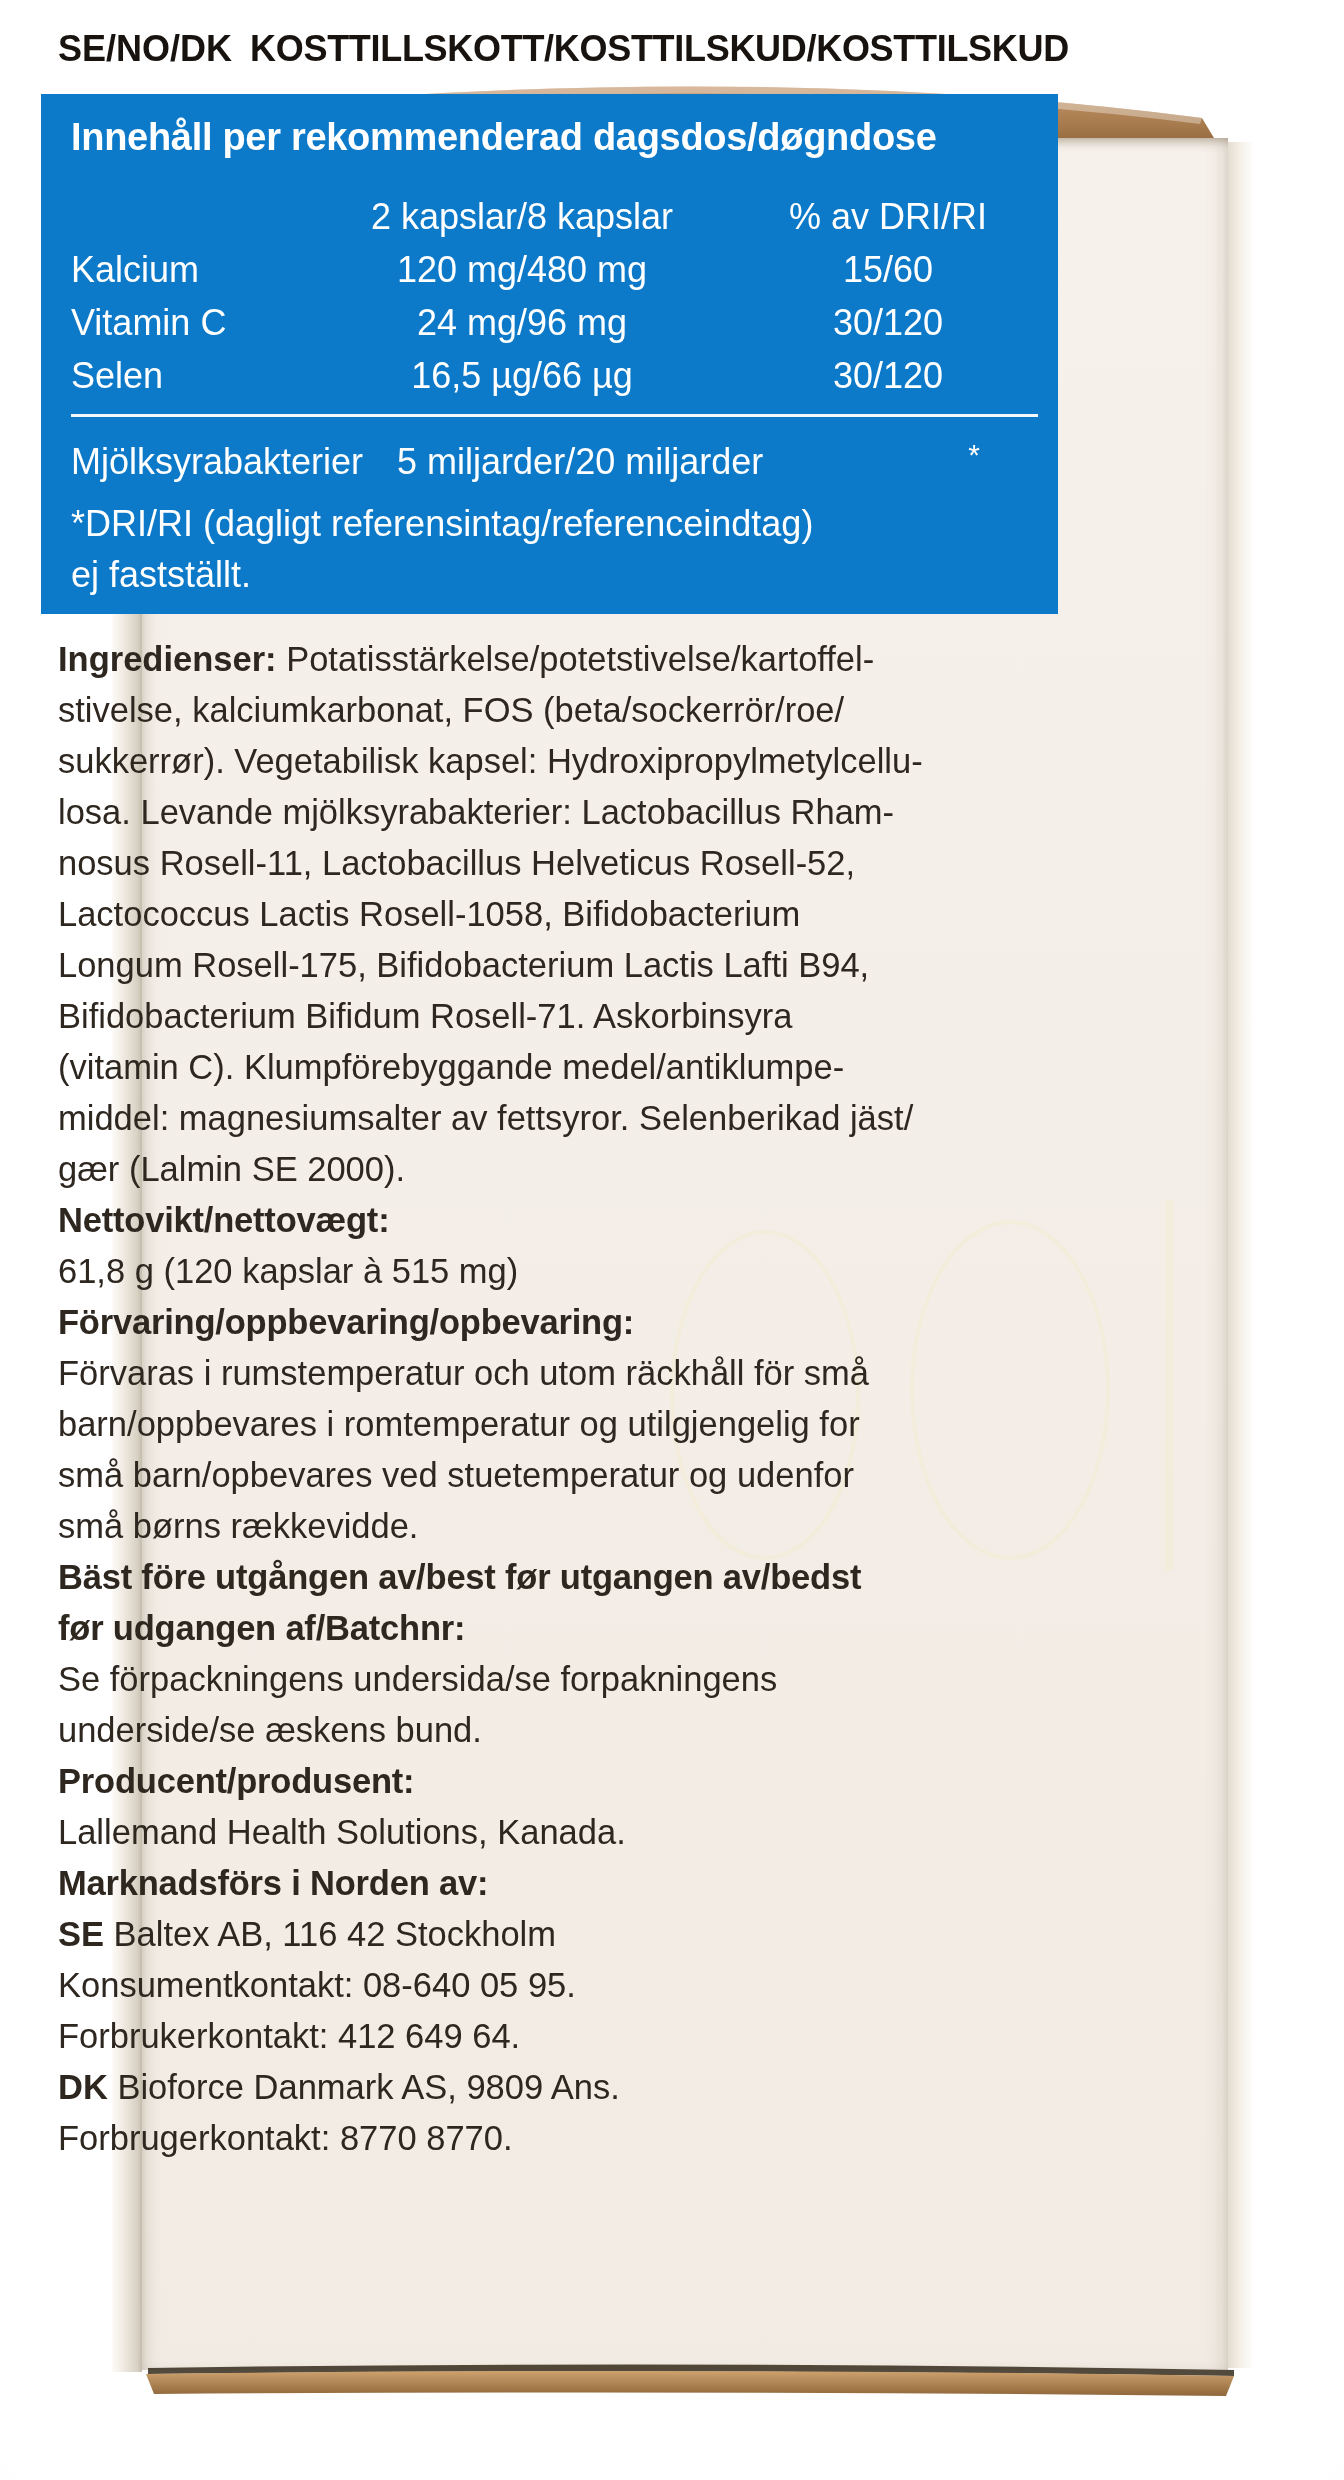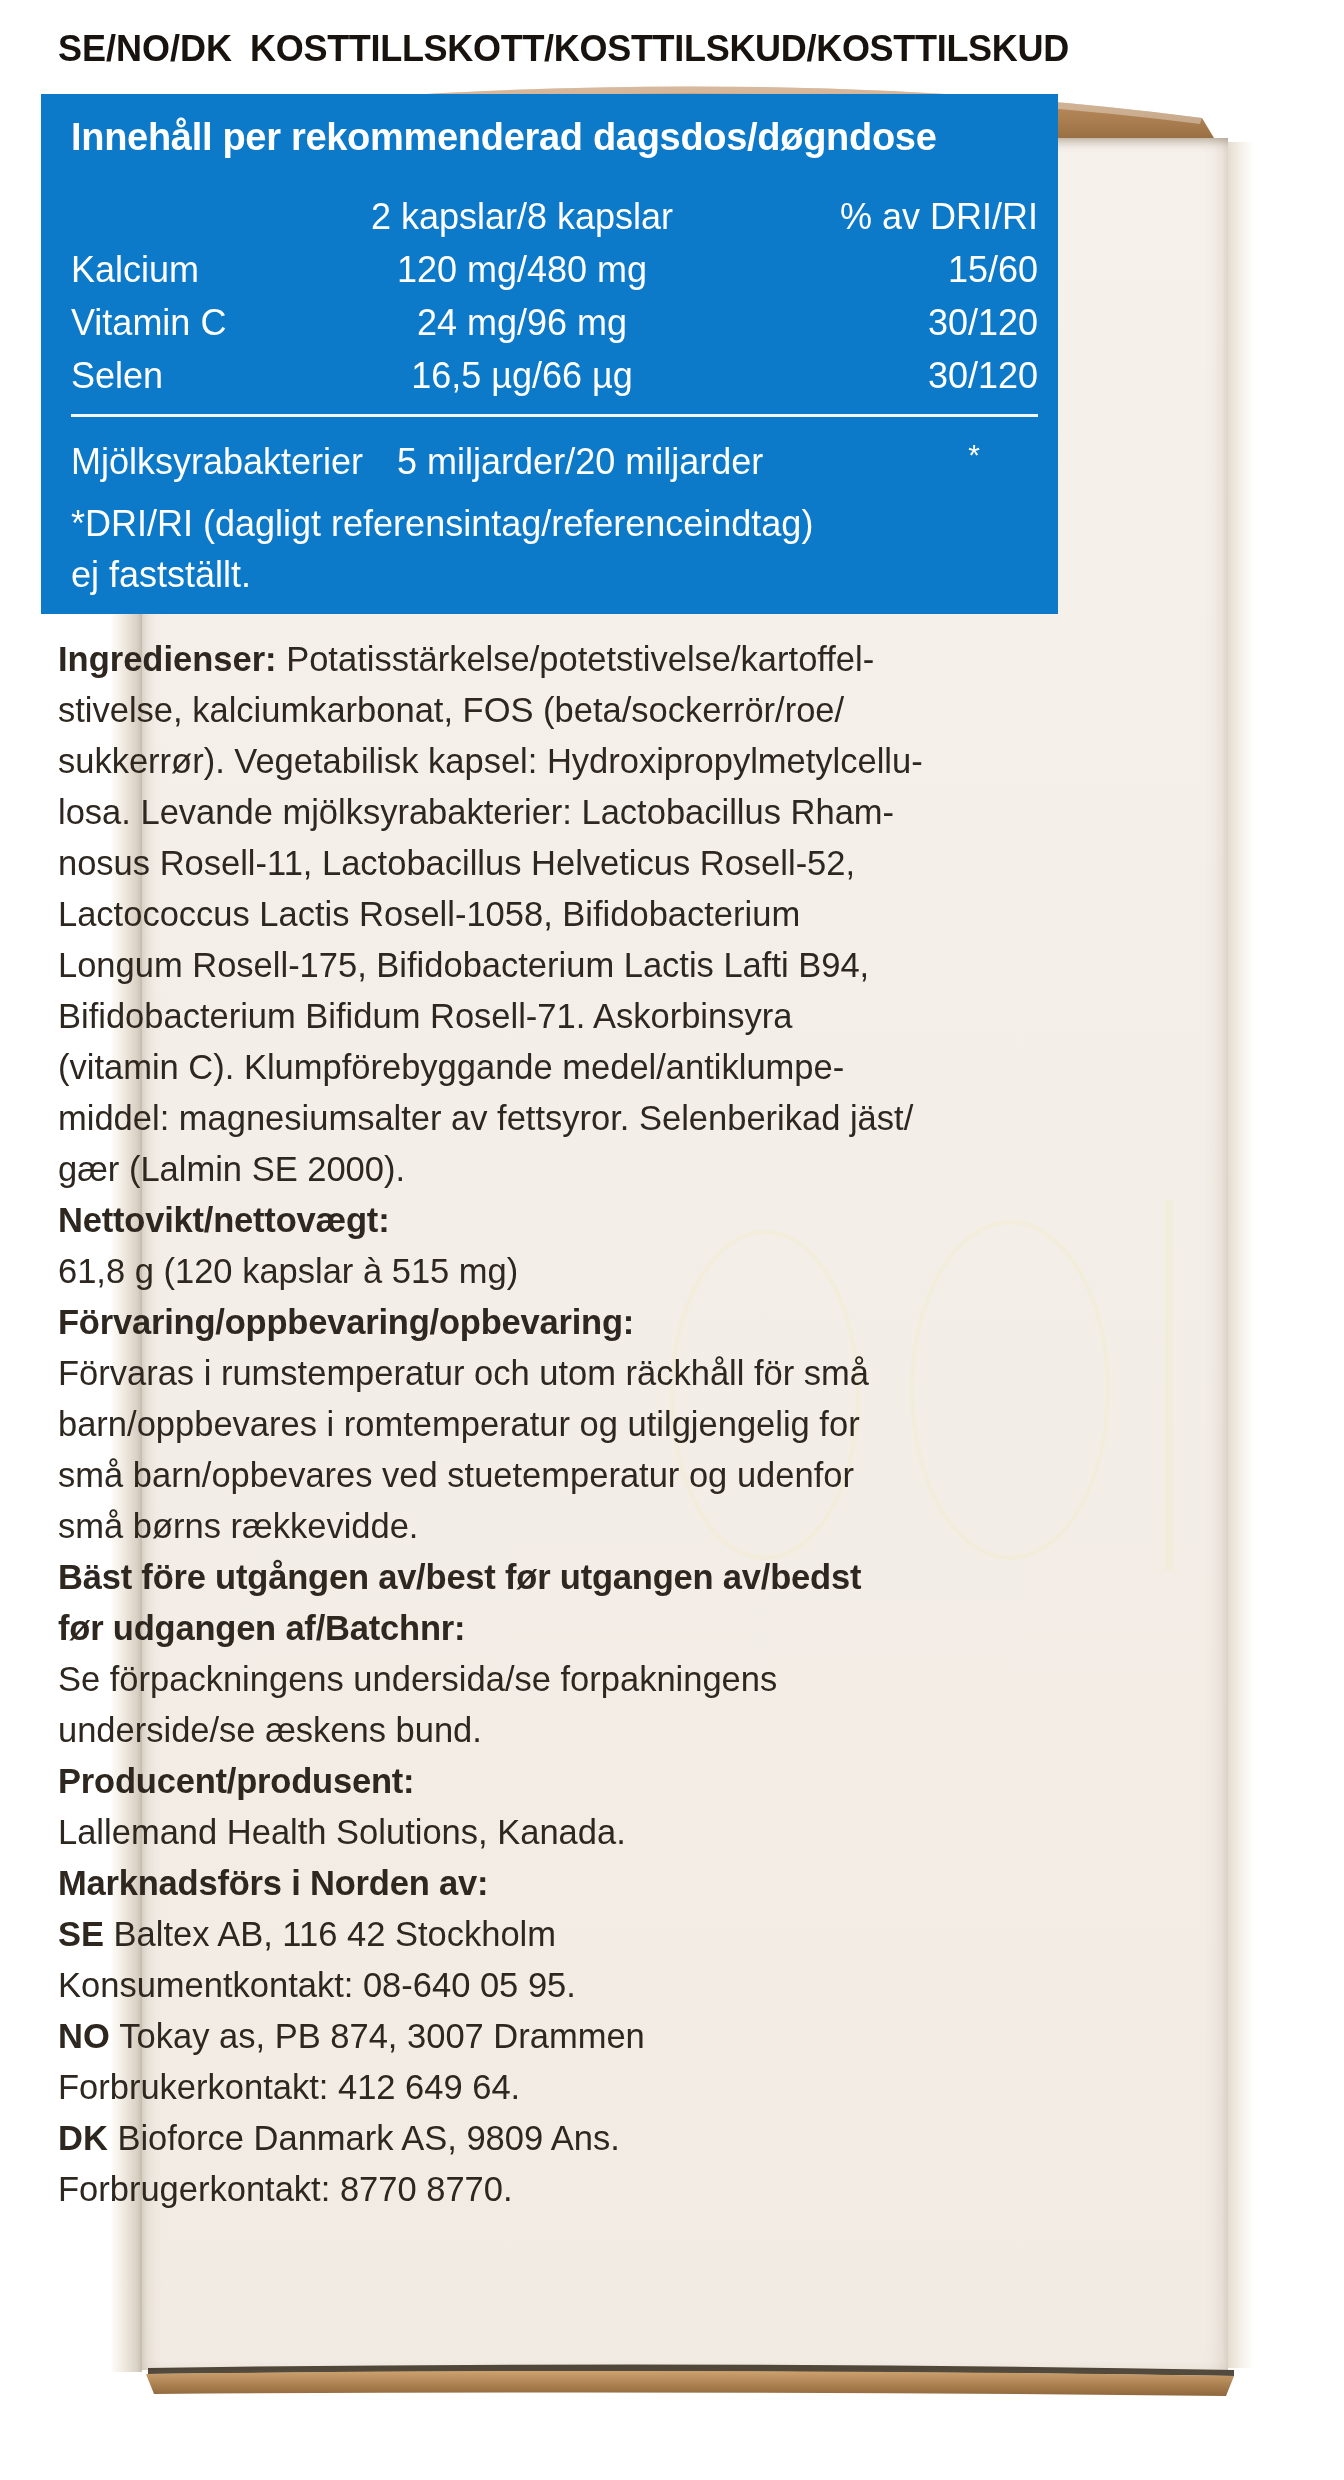--- a/index.html
+++ b/index.html
@@ -62,21 +62,21 @@
     background:var(--panel-blue);color:#ffffff;
     padding:18px 20px 14px 30px;
   }
   .np-title{font-weight:bold;font-size:38px;line-height:50px;letter-spacing:-.3px;}
   .np-table{margin-top:28px;font-size:36px;}
   .np-head,.np-row{
     display:grid;grid-template-columns:235px 1fr 300px;
     line-height:53px;align-items:baseline;white-space:nowrap;
   }
   .nc-amount{text-align:center;}
-  .nc-dri{text-align:right;}
+  .nc-dri{text-align:center;}
   .np-divider{height:3px;background:rgba(255,255,255,.95);margin:12px 0 18px;}
   .np-extra{display:flex;font-size:36px;line-height:53px;white-space:nowrap;}
   .ex-amount{margin-left:34px;}
   .ex-star{margin-left:auto;margin-right:58px;font-size:30px;line-height:40px;align-self:flex-start;}
   .np-foot{font-size:36px;line-height:52px;margin-top:10px;white-space:nowrap;}
 
   .sections{margin:20px 36px 0 58px;font-size:34.5px;}
   .line{line-height:51px;white-space:nowrap;}
   .sec{}
   .sec:first-child{margin-top:0;}
@@ -231,21 +231,20 @@
           </div>
   </div>
 
   <div class="sec">
     <div class="sec-h">
             <div class="line"><span>Marknadsförs i Norden av:</span></div>
           </div>
     <div class="sec-b">
             <div class="line"><span class="b">SE </span><span>Baltex AB, 116 42 Stockholm</span></div>
             <div class="line"><span>Konsumentkontakt: 08-640 05 95.</span></div>
-            <div class="line"><span class="b">NO </span><span>Tokay as, PB 874, 3007 Drammen</span></div>
             <div class="line"><span>Forbrukerkontakt: 412 649 64.</span></div>
             <div class="line"><span class="b">DK </span><span>Bioforce Danmark AS, 9809 Ans.</span></div>
             <div class="line"><span>Forbrugerkontakt: 8770 8770.</span></div>
           </div>
   </div>
 </div>
   </div>
 </div>
 
 </body></html>

